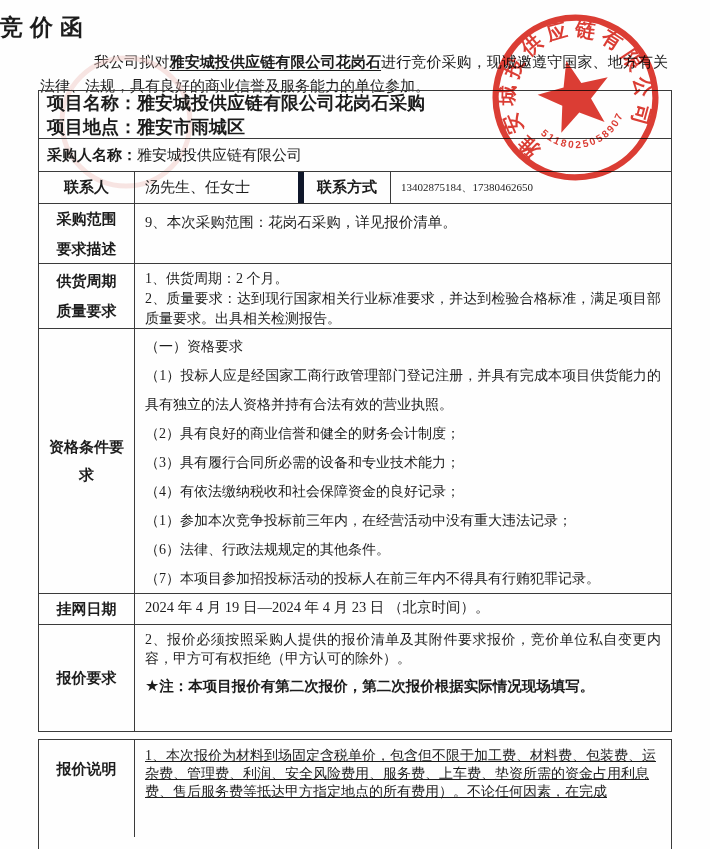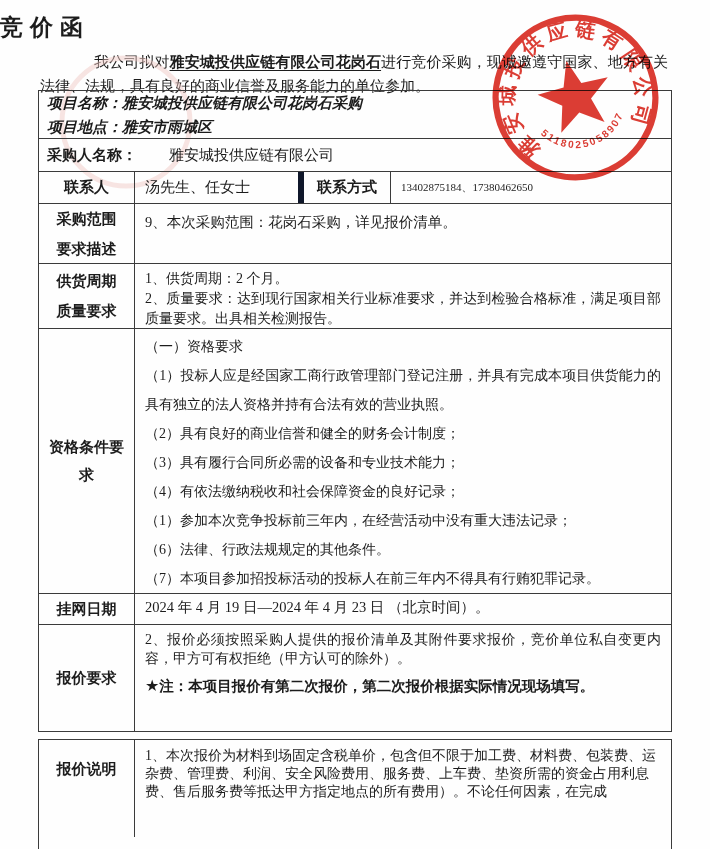--- a/index.html
+++ b/index.html
@@ -37,44 +37,44 @@
   }
   .lc .lline { line-height:30px; }
   .qual-label { width:78px; line-height:28px; word-break:break-all; }
   .cc { flex:1 1 auto; padding:4px 10px; font-size:14px; }
   .full { flex:1 1 auto; padding:4px 8px; }
 
   .boldsans { font-weight:bold; font-family:"Liberation Sans","DejaVu Sans",sans-serif; }
 
   .r1 { height:48px; }
   .r1 .full { display:flex; flex-direction:column; justify-content:center; }
-  .r1 .line { line-height:24px; font-size:15px;font-style:italic; }
+  .r1 .line { line-height:24px; font-size:18px; }
   .r2 { height:33px; }
-  .r2 .full { display:flex; align-items:center; font-size:15px;gap:32px; }
+  .r2 .full { display:flex; align-items:center; font-size:15px; }
   .r2 .val { font-weight:normal; font-family:"Liberation Serif","DejaVu Serif",serif; }
   .r3 { height:32px; }
   .r3 .c-val { flex:0 0 169px; width:169px; border-right:6px solid #0f172a; display:flex; align-items:center; padding:0 10px; font-size:15px; }
   .r3 .c-mlabel { flex:0 0 87px; width:87px; border-right:1px solid #3b3b3b; display:flex; align-items:center; justify-content:center; font-weight:bold; font-size:15px; font-family:"Liberation Sans","DejaVu Sans",sans-serif; }
   .r3 .c-mval { flex:1 1 auto; display:flex; align-items:center; padding:0 10px; font-size:11px; }
   .r4 { height:60px; }
   .r4 .cc { padding-top:9px; font-size:14.5px; }
   .r5 { height:65px; }
   .r5 .cc { padding-top:5px; }
   .r5 p { line-height:20px; text-align:justify; }
   .r6 { height:265px; }
   .r6 .cc { padding-top:3px; }
   .r6 p { line-height:29px; text-align:justify; }
   .r7 { height:31px; }
   .r7 .cc { display:flex; align-items:center; padding-top:0; font-size:14.5px; }
   .r8 { height:106px; }
   .r8 .cc { padding-top:6px; }
   .r8 p { line-height:18.5px; text-align:justify; }
   .r8 .note { margin-top:9px; font-weight:bold; font-family:"Liberation Sans","DejaVu Sans",sans-serif; font-size:14.5px; }
   .r9 { height:97px; }
-  .r9 .cc { padding-top:7px; }
+  .r9 .cc { padding-top:7px;text-decoration:underline; }
 
   .seal { position:absolute; left:483px; top:5px; width:185px; height:185px; z-index:3; opacity:0.9; mix-blend-mode:multiply; }
   .seal-ghost { position:absolute; left:48px; top:52px; width:150px; height:150px; z-index:1; opacity:0.45; }
   .star-glyph { font-size:16px; }
 </style>
 </head>
 <body>
 
 <div class="page">
 

